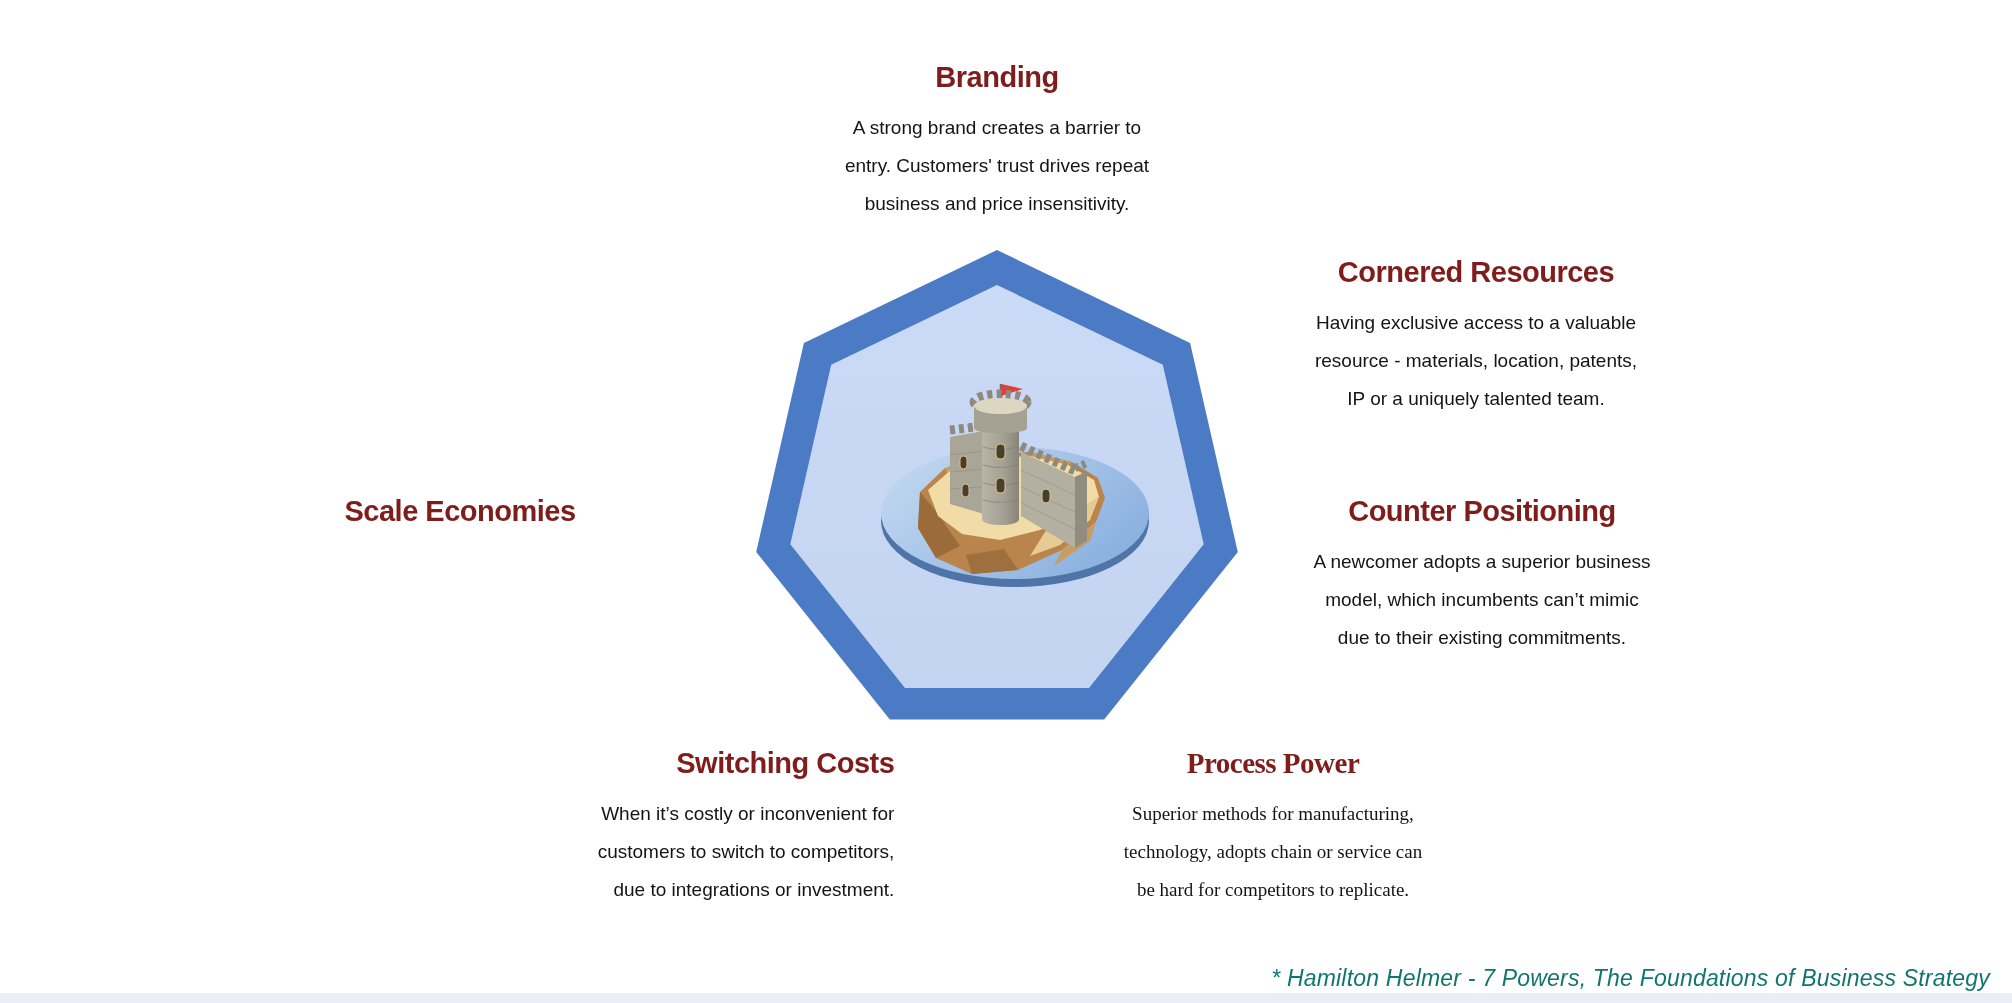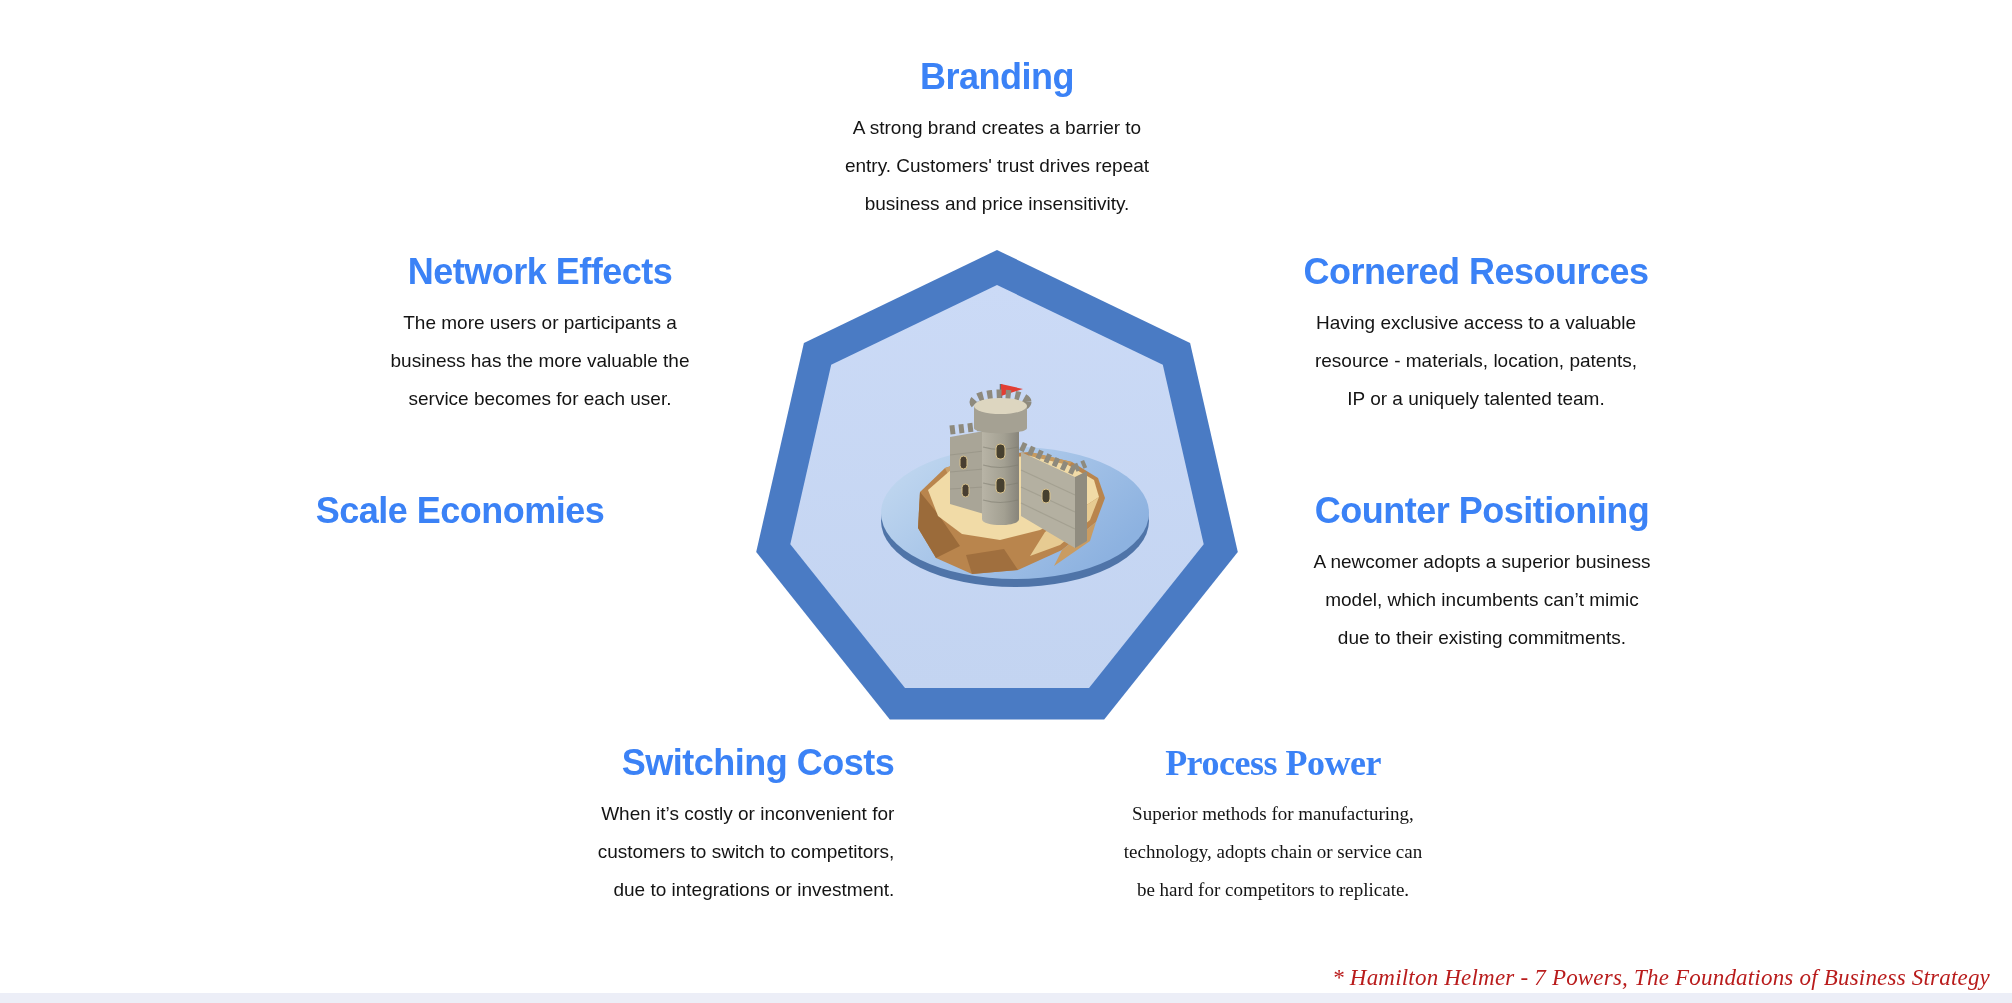--- a/index.html
+++ b/index.html
@@ -11,40 +11,40 @@
   }
   .canvas{position:absolute;inset:0;width:2012px;height:1003px;}
   svg.art{position:absolute;left:0;top:0;width:2012px;height:1003px;display:block;}
 
   .power{
     position:absolute;
     transform:translateX(-50%);
     text-align:center;
   }
   .power-title{
-    font-size:36px;line-height:44px;font-weight:700;
-    letter-spacing:-0.5px;color:#3b82f6;white-space:nowrap;
+    font-size:29px;line-height:44px;font-weight:700;
+    letter-spacing:-0.5px;color:#7f1d1d;white-space:nowrap;
   }
   .power-desc{
     font-size:19px;line-height:38px;margin-top:10px;
     color:#141414;white-space:pre-line;
   }
   
   #p-branding            {left:997px;  top:55px;}
   #p-network-effects     {left:540px;  top:250px;}
   #p-cornered-resources  {left:1476px; top:250px;}
   #p-scale-economies     {left:460px;  top:489px;}
   #p-counter-positioning {left:1482px; top:489px;}
   #p-switching-costs     {left:746px;  top:741px;text-align:right;}
   #p-process-power       {left:1273px; top:741px;font-family:Liberation Serif, serif;}
 
   .attribution{
     position:absolute;right:22px;top:965px;
-    font-size:23px;font-style:italic;color:#b91c1c;
-    letter-spacing:0.2px;white-space:nowrap;font-family:Liberation Serif, serif;
+    font-size:23px;font-style:italic;color:#0f766e;
+    letter-spacing:0.2px;white-space:nowrap;
   }
   .bottom-strip{
     position:absolute;left:0;bottom:0;width:100%;height:10px;
     background:#eceef7;
   }
 </style>
 </head>
 <body>
 
 <div class="canvas">
@@ -122,26 +122,20 @@
     </g>
   </svg>
 
   <div class="power" id="p-branding">
     <div class="power-title">Branding</div>
     <div class="power-desc">A strong brand creates a barrier to
 entry. Customers' trust drives repeat
 business and price insensitivity.</div>
   </div>
 
-  <div class="power" id="p-network-effects">
-    <div class="power-title">Network Effects</div>
-    <div class="power-desc">The more users or participants a
-business has the more valuable the
-service becomes for each user.</div>
-  </div>
 
   <div class="power" id="p-cornered-resources">
     <div class="power-title">Cornered Resources</div>
     <div class="power-desc">Having exclusive access to a valuable
 resource - materials, location, patents,
 IP or a uniquely talented team.</div>
   </div>
 
   <div class="power" id="p-scale-economies">
     <div class="power-title">Scale Economies</div>

